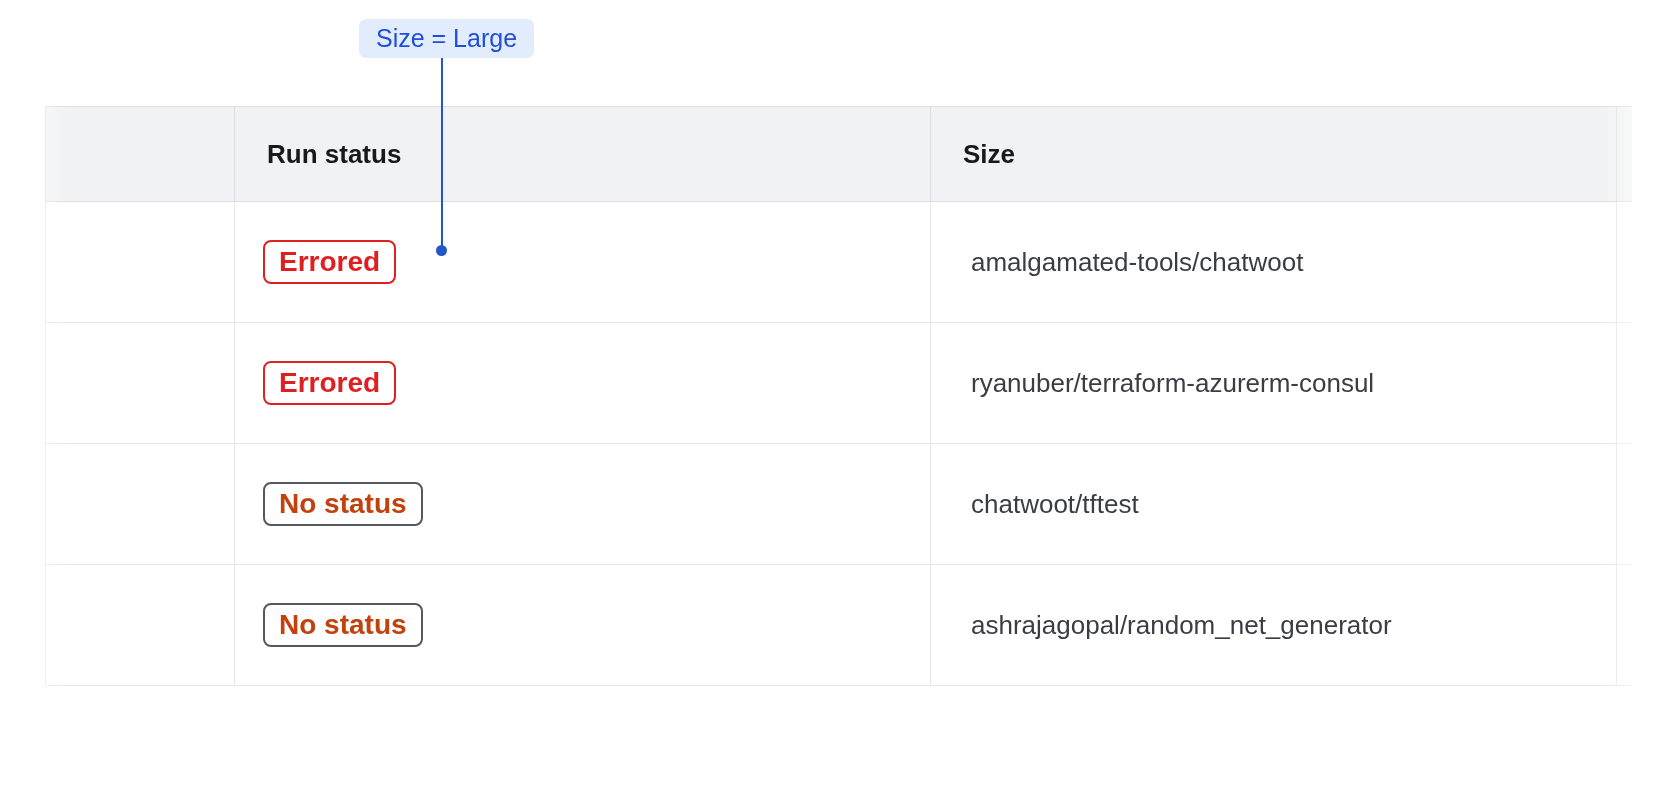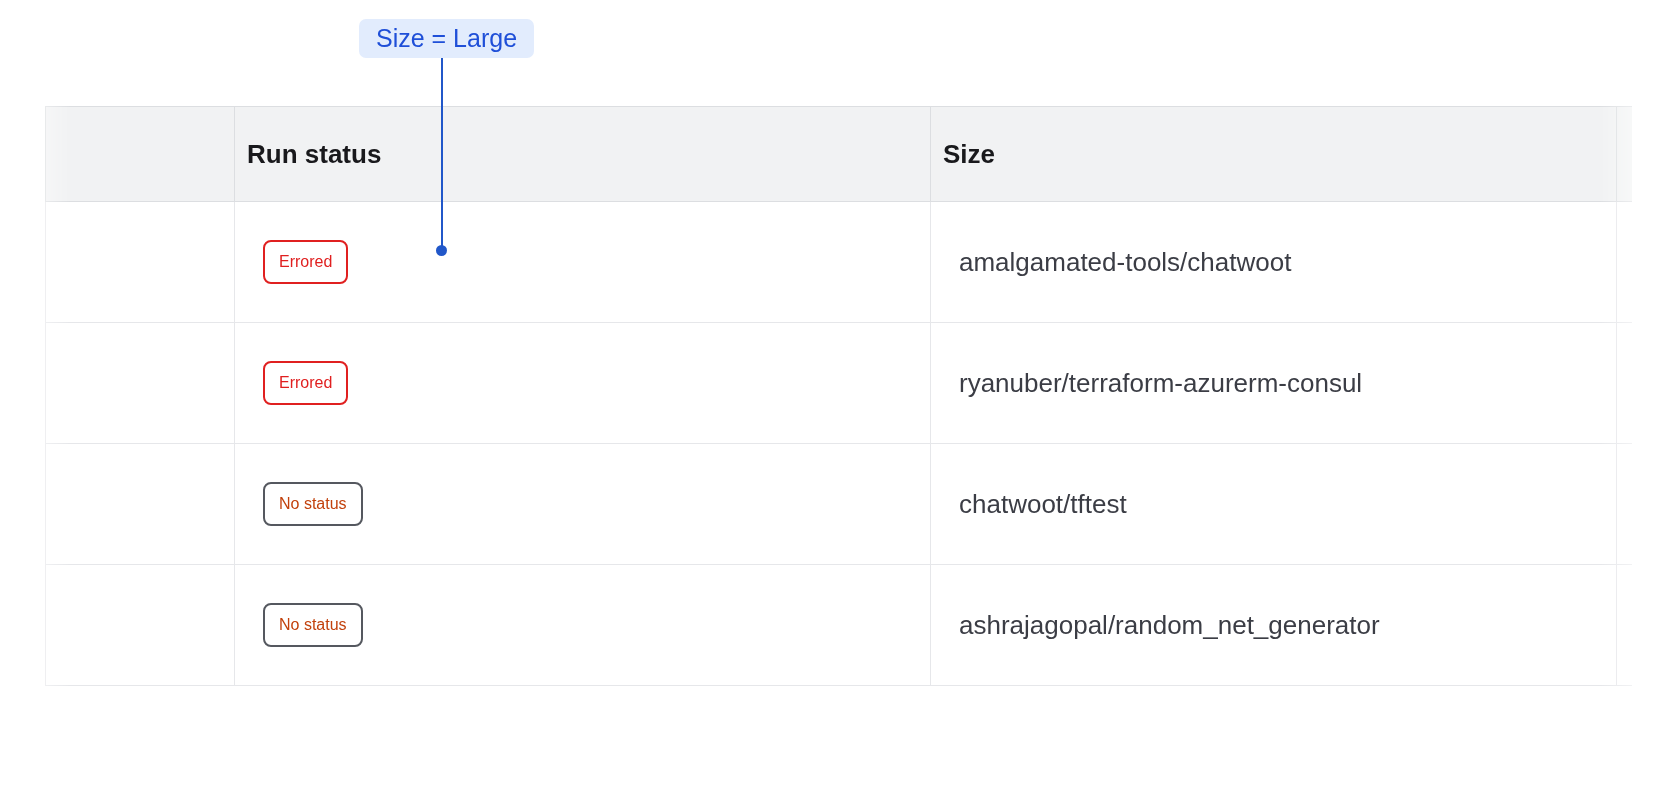--- a/index.html
+++ b/index.html
@@ -101,49 +101,49 @@
     height: 94px;
     padding: 0;
     margin: 0;
     text-align: left;
     vertical-align: middle;
     font-size: 26px;
     font-weight: 700;
     color: #19191c;
   }
   table.runs thead th:first-child { border-left: 1px solid #dcdee1; }
-  table.runs thead th.pad { padding-left: 12px; }
+  table.runs thead th.pad { padding-left: 32px; }
   table.runs thead th.tail { border-right: none; }
 
   table.runs tbody td {
     background: #ffffff;
     border-bottom: 1px solid #e6e7ea;
     border-right: 1px solid #e6e7ea;
     height: 120px;
     padding: 0;
     vertical-align: middle;
     font-size: 26px;
     color: #3b3d45;
   }
   table.runs tbody td:first-child { border-left: 1px solid #e6e7ea; }
   table.runs tbody td.tail { border-right: none; }
-  table.runs tbody td.repo-cell { padding-left: 28px; }
+  table.runs tbody td.repo-cell { padding-left: 40px; }
   table.runs tbody td.status-cell { padding-left: 28px; }
 
   
   .pill {
     display: inline-block;
     box-sizing: border-box;
     border: 2px solid #888;
     border-radius: 8px;
     padding: 0 14px;
     height: 44px;
     line-height: 40px;
-    font-size: 16px;
-    font-weight: 400;
+    font-size: 28px;
+    font-weight: 700;
     white-space: nowrap;
     background: #ffffff;
   }
   .pill.errored        { border-color: #e02020; color: #e02020; }
   .pill.policy-checked { border-color: #c25400; color: #c25400; }
   .pill.no-status      { border-color: #55585f; color: #c2410c; }
 </style>
 </head>
 <body>
 

